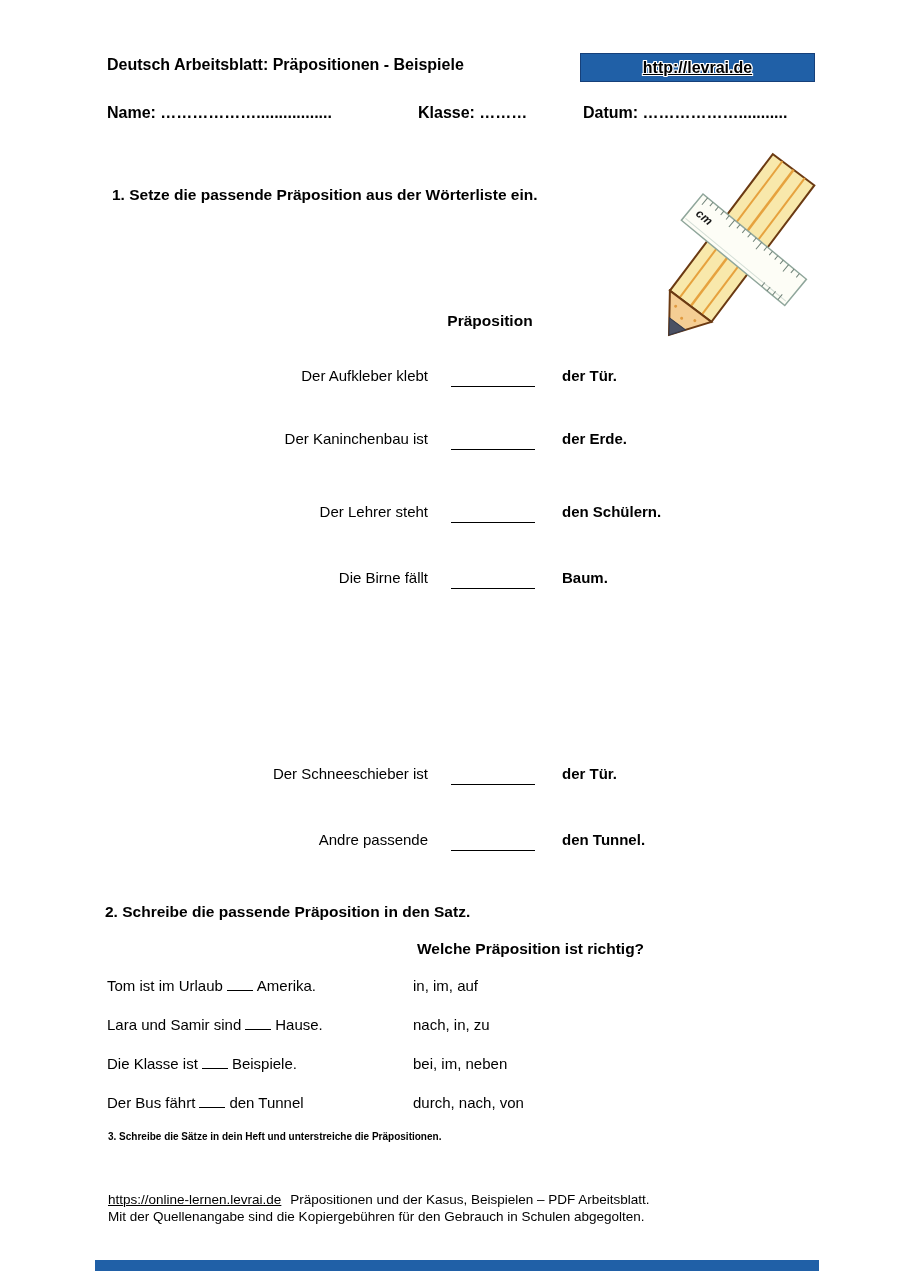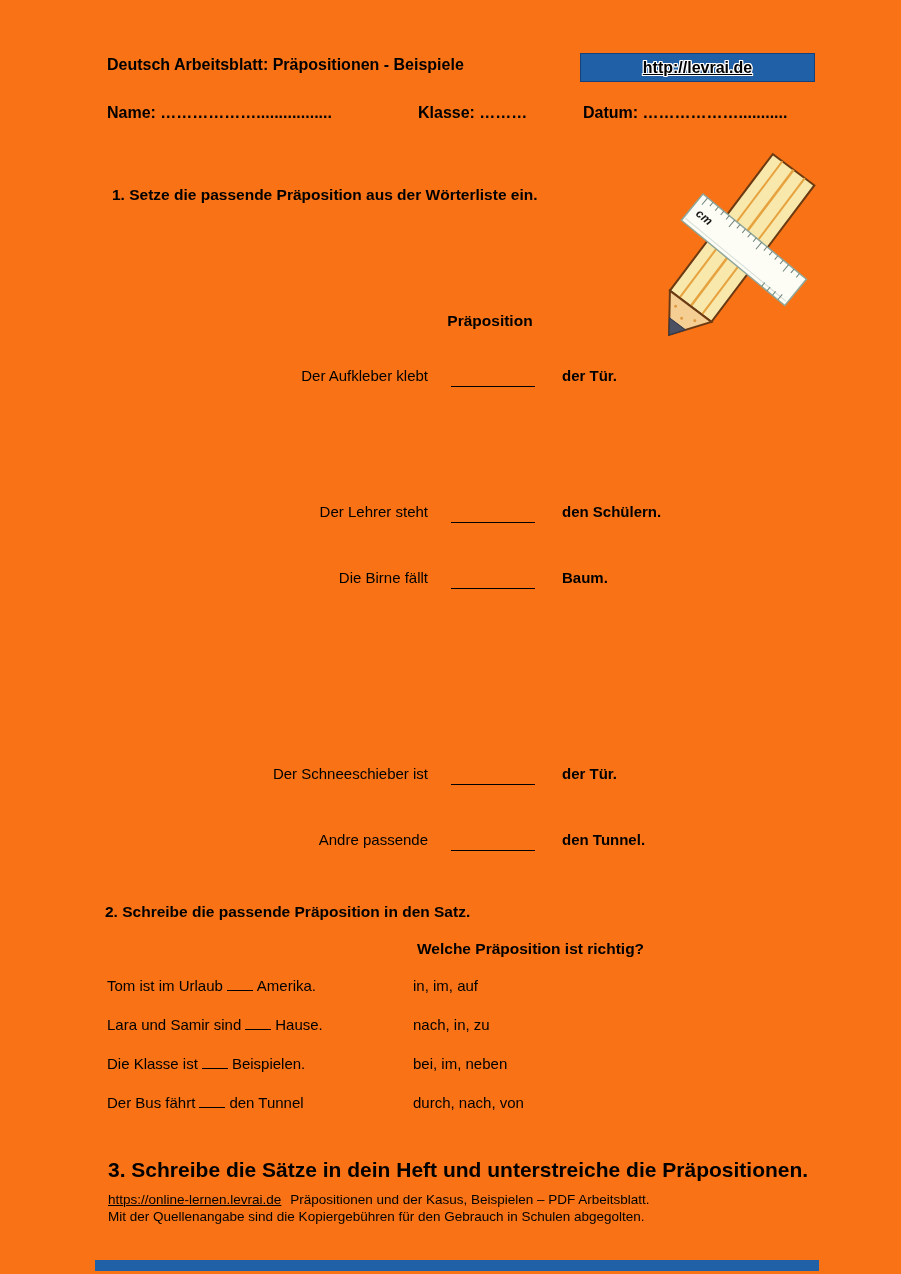--- a/index.html
+++ b/index.html
@@ -1,17 +1,17 @@
 <!DOCTYPE html>
 <html><head>
 <meta charset="utf-8">
 <style>
   html,body{margin:0;padding:0;background:#e8e8e8;}
   .page{
-    position:relative;width:901px;height:1274px;background:#f97316;
+    position:relative;width:901px;height:1274px;background:#ffffff;
     font-family:"Liberation Sans",sans-serif;color:#000;overflow:hidden;
     margin:0 auto;
   }
   .abs{position:absolute;}
   .title{left:107px;top:56px;font-size:16px;font-weight:bold;}
   .sitebox{
     left:580px;top:53px;width:233px;height:27px;background:#2060a7;
     border:1px solid #16407a;display:flex;align-items:center;justify-content:center;
   }
   .sitebox a{
@@ -33,21 +33,21 @@
   .s1blank{position:absolute;left:451px;width:84px;height:17px;top:2px;border-bottom:1.6px solid #000;}
   .s1right{position:absolute;left:562px;top:0;font-weight:bold;}
   .s1row.row-offset .s1blank{top:19px;}
   .s1row.row-offset .s1right{top:14px;}
   .h2{left:105px;top:903px;font-size:15.5px;font-weight:bold;}
   .qheader{left:417px;top:940px;font-size:15.5px;font-weight:bold;}
   .s2row{left:0;top:0;width:901px;height:20px;font-size:15px;}
   .s2sentence{position:absolute;left:107px;top:0;}
   .s2blank{display:inline-block;width:26px;height:13px;border-bottom:1.6px solid #000;margin:0 4px;}
   .s2options{position:absolute;left:413px;top:0;}
-  .h3{left:108px;top:1158px;font-size:21px;font-weight:bold;}
+  .h3{left:108px;top:1131px;font-size:10px;font-weight:bold;}
   .footer1{left:108px;top:1192px;font-size:13.5px;}
   .footer1 a{color:#000;text-decoration:underline;}
   .footer2{left:108px;top:1209px;font-size:13.5px;}
   .bottom-bar{left:95px;top:1260px;width:724px;height:11px;background:#2060a7;}
   .illustration{left:648px;top:158px;width:253px;height:180px;overflow:visible;z-index:3;}
 </style>
 </head>
 <body>
 
 <div class="page">
@@ -111,20 +111,25 @@
     </g>
   </svg>
 
   <div class="abs colheader">Präposition</div>
 
   <div class="abs s1row" style="top:367px">
     <span class="s1left">Der Aufkleber klebt</span>
     <span class="s1blank"></span>
     <span class="s1right">der Tür.</span>
   </div>
+  <div class="abs s1row" style="top:430px">
+    <span class="s1left">Der Kaninchenbau ist</span>
+    <span class="s1blank"></span>
+    <span class="s1right">der Erde.</span>
+  </div>
   <div class="abs s1row" style="top:503px">
     <span class="s1left">Der Lehrer steht</span>
     <span class="s1blank"></span>
     <span class="s1right">den Schülern.</span>
   </div>
   <div class="abs s1row" style="top:569px">
     <span class="s1left">Die Birne fällt</span>
     <span class="s1blank"></span>
     <span class="s1right">Baum.</span>
   </div>
@@ -144,21 +149,21 @@
 
   <div class="abs s2row" style="top:1016px">
     <span class="s2sentence"><span>Lara und Samir sind</span><span class="s2blank"></span><span>Hause.</span></span>
     <span class="s2options">nach, in, zu</span>
   </div>
   <div class="abs s2row" style="top:977px">
     <span class="s2sentence"><span>Tom ist im Urlaub</span><span class="s2blank"></span><span>Amerika.</span></span>
     <span class="s2options">in, im, auf</span>
   </div>
   <div class="abs s2row" style="top:1055px">
-    <span class="s2sentence"><span>Die Klasse ist</span><span class="s2blank"></span><span>Beispielen.</span></span>
+    <span class="s2sentence"><span>Die Klasse ist</span><span class="s2blank"></span><span>Beispiele.</span></span>
     <span class="s2options">bei, im, neben</span>
   </div>
   <div class="abs s2row" style="top:1094px">
     <span class="s2sentence"><span>Der Bus fährt</span><span class="s2blank"></span><span>den Tunnel</span></span>
     <span class="s2options">durch, nach, von</span>
   </div>
 
   <div class="abs h3">3. Schreibe die Sätze in dein Heft und unterstreiche die Präpositionen.</div>
 
   <div class="abs footer1">

